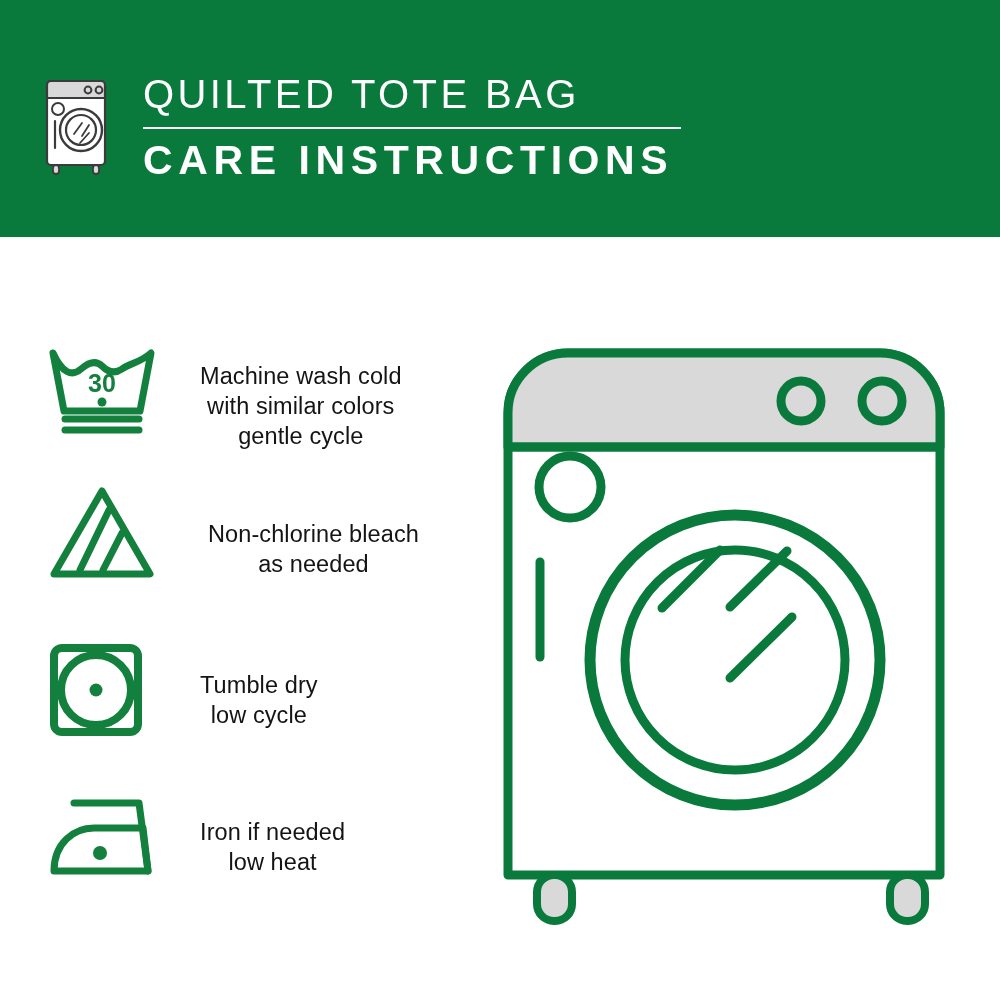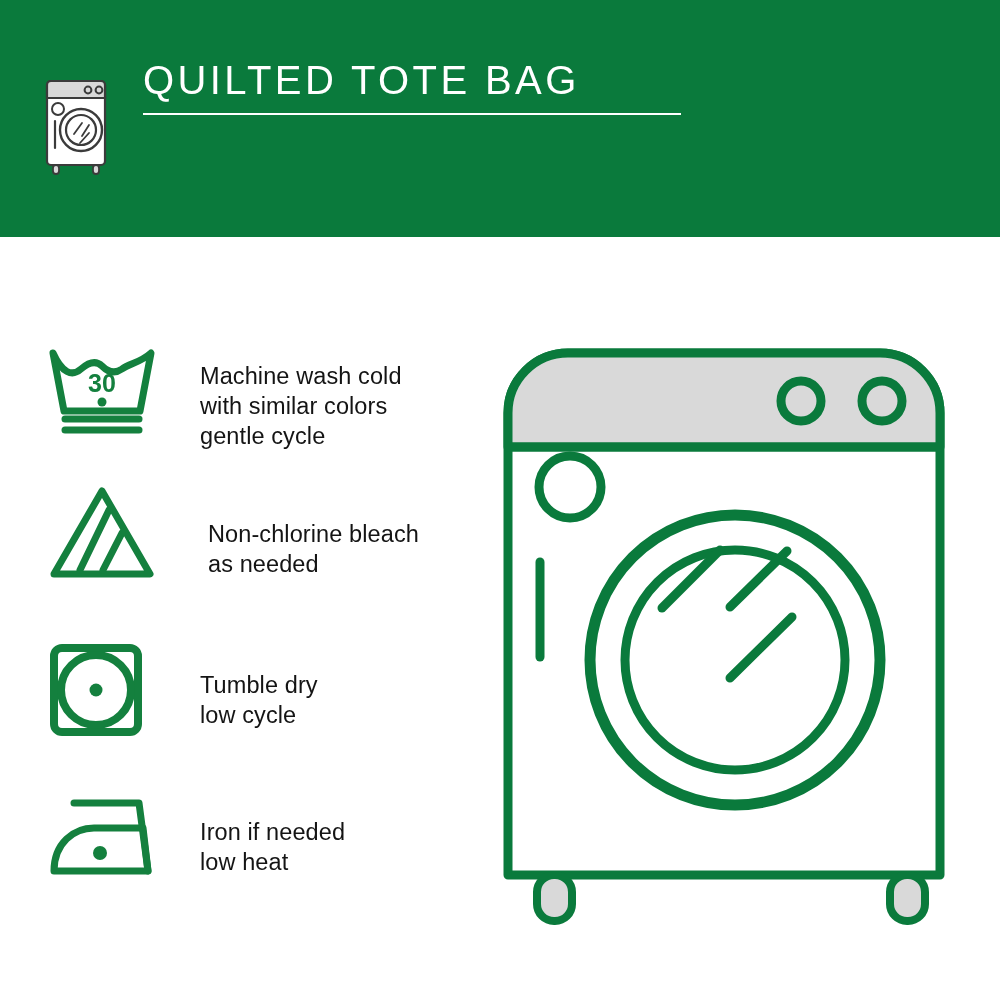--- a/index.html
+++ b/index.html
@@ -29,21 +29,21 @@
   #header-logo {
     position: absolute;
     left: 44px;
     top: 72px;
     width: 64px;
     height: 104px;
   }
   #header-text-block {
     position: absolute;
     left: 143px;
-    top: 56px;
+    top: 70px;
     width: 560px;
   }
   #title-line-1 {
     color: #ffffff;
     font-size: 40px;
     font-weight: 300;
     letter-spacing: 3.4px;
     line-height: 48px;
     white-space: nowrap;
   }
@@ -82,20 +82,21 @@
   }
   .care-text {
     position: absolute;
     left: 200px;
     color: #141414;
     font-size: 23.5px;
     font-weight: 400;
     line-height: 30px;
     letter-spacing: 0.1px;
     white-space: pre-line;
+    text-align: center;
   }
 
   #row-wash    { top: 110px; }
   #row-bleach  { top: 248px; }
   #row-dry     { top: 405px; }
   #row-iron    { top: 558px; }
 
   #text-wash   { top: 14px; }
   #text-bleach { top: 34px; margin-left: 8px; }
   #text-dry    { top: 28px; }
@@ -139,20 +140,21 @@
         <line x1="36" y1="71" x2="45" y2="61" stroke="#3b3b3b" stroke-width="1.8" stroke-linecap="round"></line>
 
         <rect x="9" y="93" width="6" height="9" rx="3" fill="#d9d9d9" stroke="#3b3b3b" stroke-width="1.8"></rect>
         <rect x="49" y="93" width="6" height="9" rx="3" fill="#d9d9d9" stroke="#3b3b3b" stroke-width="1.8"></rect>
       </svg>
     </div>
 
     <div id="header-text-block">
       <div id="title-line-1">QUILTED TOTE BAG</div>
       <div id="title-rule"></div>
+      <div id="title-line-2">CARE INSTRUCTIONS</div>
     </div>
 
   </div>
 
   <div id="care-list">
 
     <div class="care-row" id="row-wash">
       <div class="care-symbol">
         <svg viewBox="0 0 108 88" width="108" height="88" aria-hidden="true">
 

